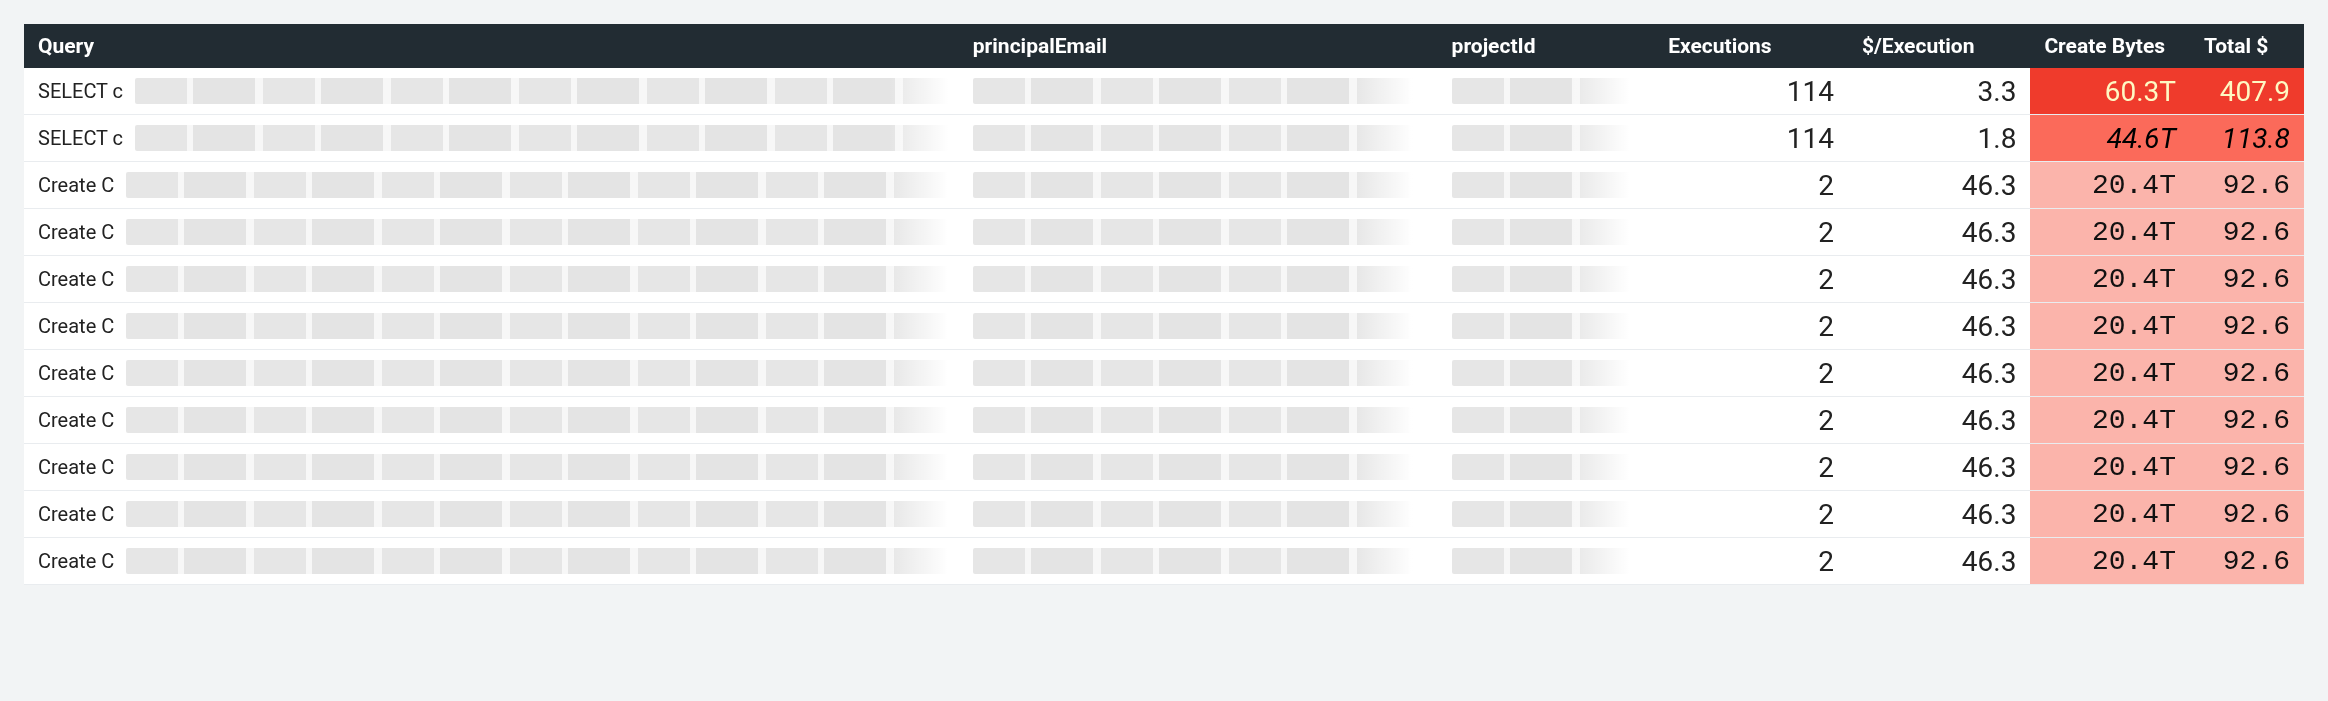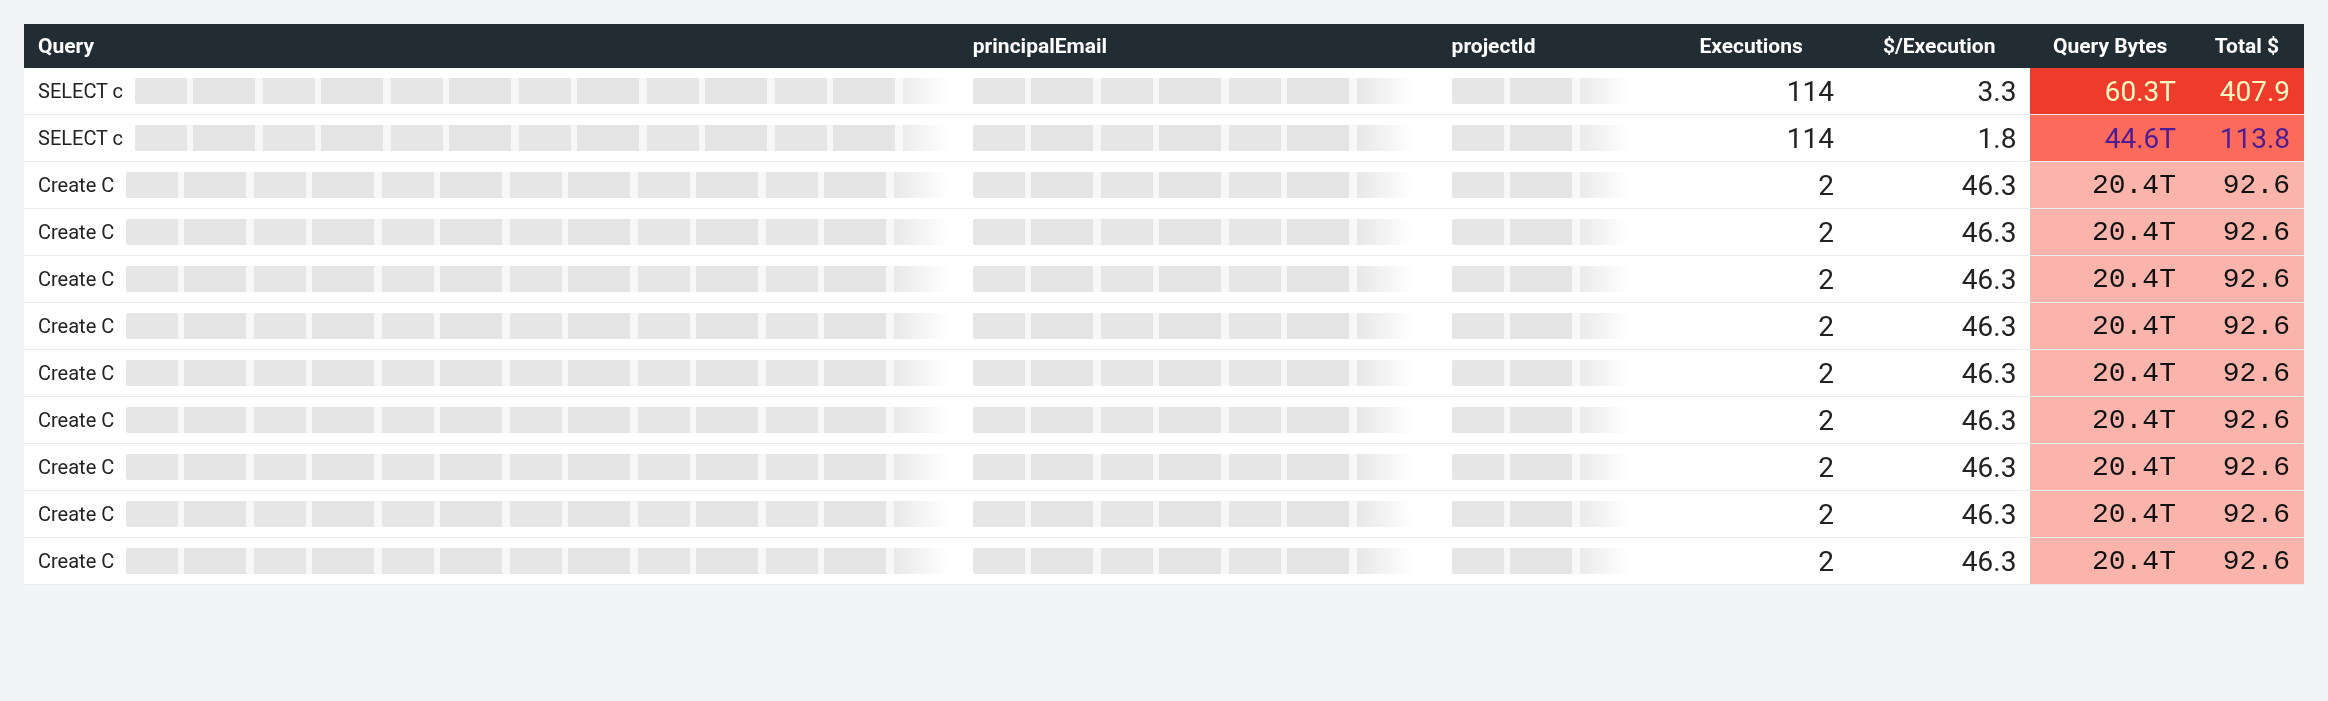--- a/index.html
+++ b/index.html
@@ -21,21 +21,21 @@
   }
   thead th {
     background: #222c33;
     color: #fff;
     font-weight: 700;
     text-align: left;
     padding: 10px 14px;
     font-size: 21px;
     white-space: nowrap;
   }
-  thead th.num { text-align: center; }
+  thead th.num { text-align: left; }
   tbody td {
     padding: 0 14px;
     height: 46px;
     border-bottom: 1px solid #e9ecef;
     vertical-align: middle;
     background: #fff;
     white-space: nowrap;
     overflow: hidden;
   }
   tbody td.num {
@@ -86,21 +86,21 @@
   td.redcell-proj  .redact { height: 26px; }
   td.querycell .qwrap {
     display: flex;
     align-items: center;
     width: 100%;
     gap: 6px;
   }
   td.querycell .qwrap .redact { flex: 1 1 auto; }
   
   td.heat-strong { background: #ef3b2c !important; color: #fef9c3; }
-  td.heat-mid    { background: #fb6a5a !important; color: #4c1d95; }
+  td.heat-mid    { background: #fb6a5a !important; color: #000000; font-style: italic; }
   td.heat-light  { background: #fbb4ab !important; color: #111; font-family: Liberation Mono, monospace; }
   
   col.c-query  { width: 41%; }
   col.c-email  { width: 21%; }
   col.c-proj   { width: 9.5%; }
   col.c-exec   { width: 8.5%; }
   col.c-perexe { width: 8%; }
   col.c-bytes  { width: 7%; }
   col.c-total  { width: 5%; }
 </style>
@@ -118,21 +118,21 @@
         <col class="c-bytes">
         <col class="c-total">
     </colgroup>
     <thead>
       <tr>
         <th>Query</th>
         <th>principalEmail</th>
         <th>projectId</th>
         <th class="num">Executions</th>
         <th class="num">$/Execution</th>
-        <th class="num">Query Bytes</th>
+        <th class="num">Create Bytes</th>
         <th class="num">Total $</th>
       </tr>
     </thead>
     <tbody id="tbody">
         <tr>
           <td class="querycell">
             <div class="qwrap">
               <span class="qtxt">SELECT c</span>
               <span class="redact"></span>
             </div>

